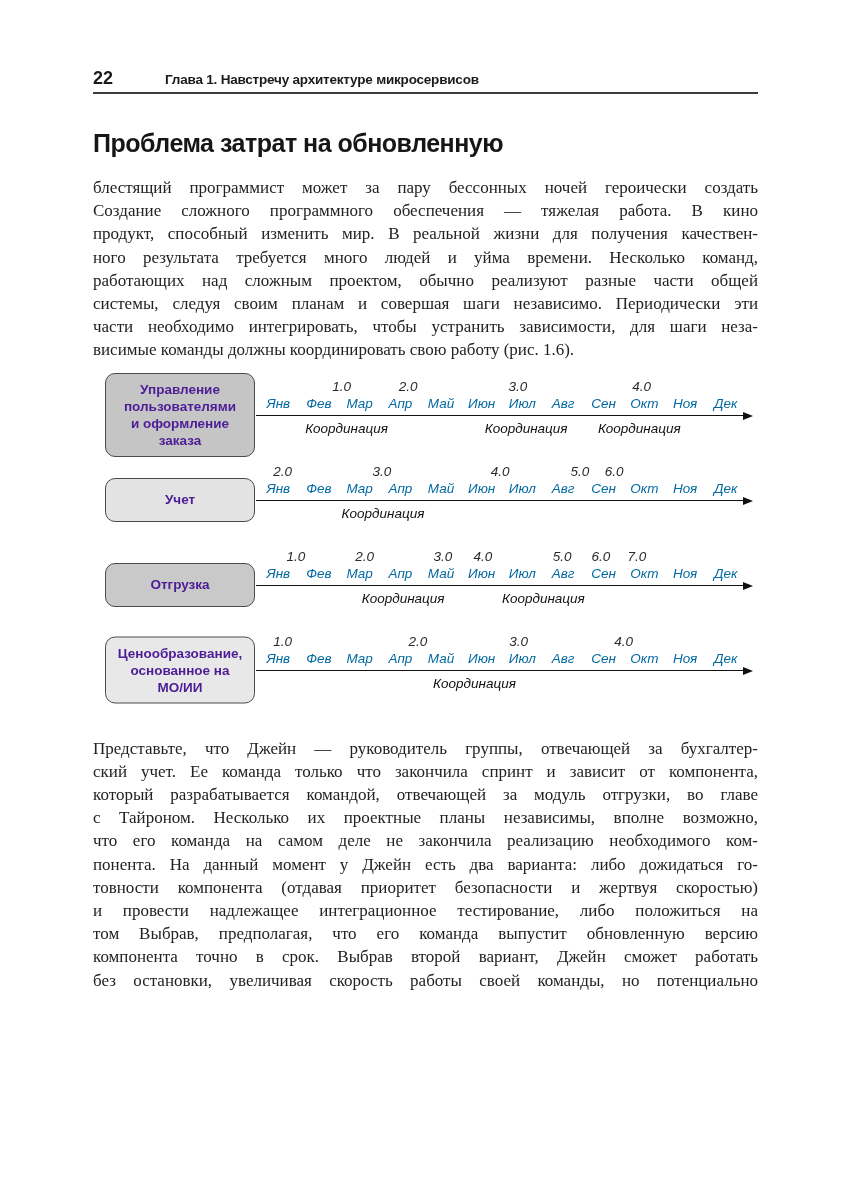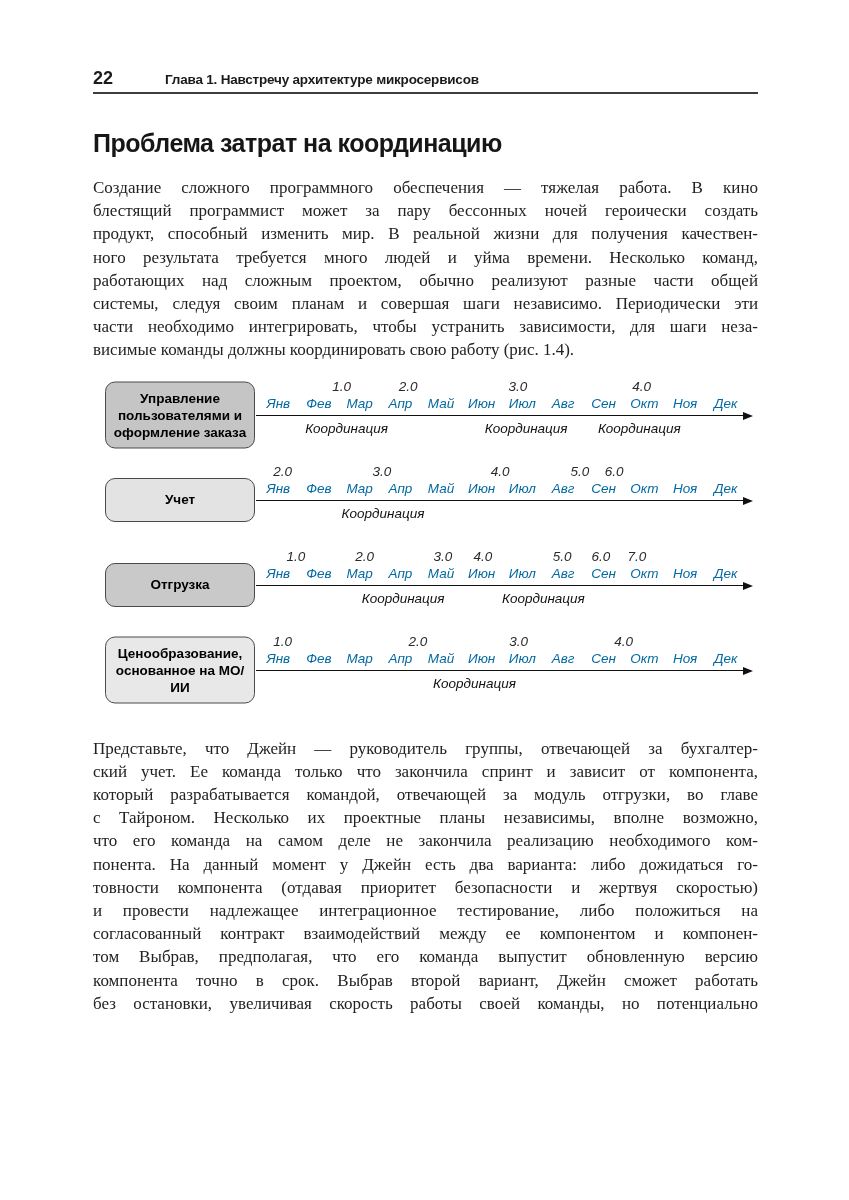--- a/index.html
+++ b/index.html
@@ -46,22 +46,22 @@
   .pline.ragged { text-align-last:left; }
   
   .figure { margin-top:18px; position:relative; }
   .tl-row { position:relative; height:62px; margin-bottom:23px; }
   .tl-row:last-child { margin-bottom:0; }
   .tl-box {
     position:absolute; left:12px; top:35px; transform:translateY(-50%);
     width:150px; min-height:44px; box-sizing:border-box;
     border:1.6px solid #4a4a4a; border-radius:10px;
     display:flex; align-items:center; justify-content:center;
-    text-align:center; padding:7px 5px;
-    font:700 13.5px/17px "Liberation Sans", sans-serif; color:#000000;
+    text-align:center; padding:7px 13px;
+    font:700 13.5px/17px "Liberation Sans", sans-serif; color:#4c1d95;
   }
   .tl-area { position:absolute; left:165px; right:8px; top:0; bottom:0; }
   .tl-months {
     position:absolute; left:0; right:4px; top:16px; display:flex;
     font:italic 400 13.5px/16px "Liberation Sans", sans-serif; color:#0369a1;
   }
   .tl-months span { flex:1; text-align:center; white-space:nowrap; }
   .tl-line { position:absolute; left:-2px; right:5px; top:35px; border-top:1.7px solid #111; }
   .tl-arrow {
     position:absolute; right:-3px; top:36px; transform:translateY(-50%);
@@ -91,31 +91,31 @@
 </head>
 <body>
 
 <div class="page">
 
   <div class="runhead">
     <span class="pagenum">22</span>
     <span class="chaphead">Глава 1. Навстречу архитектуре микросервисов</span>
   </div>
 
-  <div class="h1">Проблема затрат на координацию</div>
+  <div class="h1">Проблема затрат на обновленную</div>
 
   <div class="para">
+      <div class="pline">блестящий программист может за пару бессонных ночей героически создать</div>
       <div class="pline">Создание сложного программного обеспечения — тяжелая работа. В кино</div>
-      <div class="pline">блестящий программист может за пару бессонных ночей героически создать</div>
       <div class="pline">продукт, способный изменить мир. В реальной жизни для получения качествен-</div>
       <div class="pline">ного результата требуется много людей и уйма времени. Несколько команд,</div>
       <div class="pline">работающих над сложным проектом, обычно реализуют разные части общей</div>
       <div class="pline">системы, следуя своим планам и совершая шаги независимо. Периодически эти</div>
       <div class="pline">части необходимо интегрировать, чтобы устранить зависимости, для шаги неза-</div>
-      <div class="pline ragged">висимые команды должны координировать свою работу (рис. 1.4).</div>
+      <div class="pline ragged">висимые команды должны координировать свою работу (рис. 1.6).</div>
     </div>
 
   <div class="figure">
     <div>
   <div class="tl-row">
     <div class="tl-box" style="background: rgb(197, 197, 197);">
       <span class="tl-box-label">Управление пользователями и оформление заказа</span>
     </div>
     <div class="tl-area">
       <div class="tl-months">
@@ -241,19 +241,18 @@
 
   <div class="para para2">
       <div class="pline">Представьте, что Джейн — руководитель группы, отвечающей за бухгалтер-</div>
       <div class="pline">ский учет. Ее команда только что закончила спринт и зависит от компонента,</div>
       <div class="pline">который разрабатывается командой, отвечающей за модуль отгрузки, во главе</div>
       <div class="pline">с Тайроном. Несколько их проектные планы независимы, вполне возможно,</div>
       <div class="pline">что его команда на самом деле не закончила реализацию необходимого ком-</div>
       <div class="pline">понента. На данный момент у Джейн есть два варианта: либо дожидаться го-</div>
       <div class="pline">товности компонента (отдавая приоритет безопасности и жертвуя скоростью)</div>
       <div class="pline">и провести надлежащее интеграционное тестирование, либо положиться на</div>
-      <div class="pline">согласованный контракт взаимодействий между ее компонентом и компонен-</div>
       <div class="pline">том Выбрав, предполагая, что его команда выпустит обновленную версию</div>
       <div class="pline">компонента точно в срок. Выбрав второй вариант, Джейн сможет работать</div>
       <div class="pline">без остановки, увеличивая скорость работы своей команды, но потенциально</div>
     </div>
 
 </div>
 
 </body></html>

